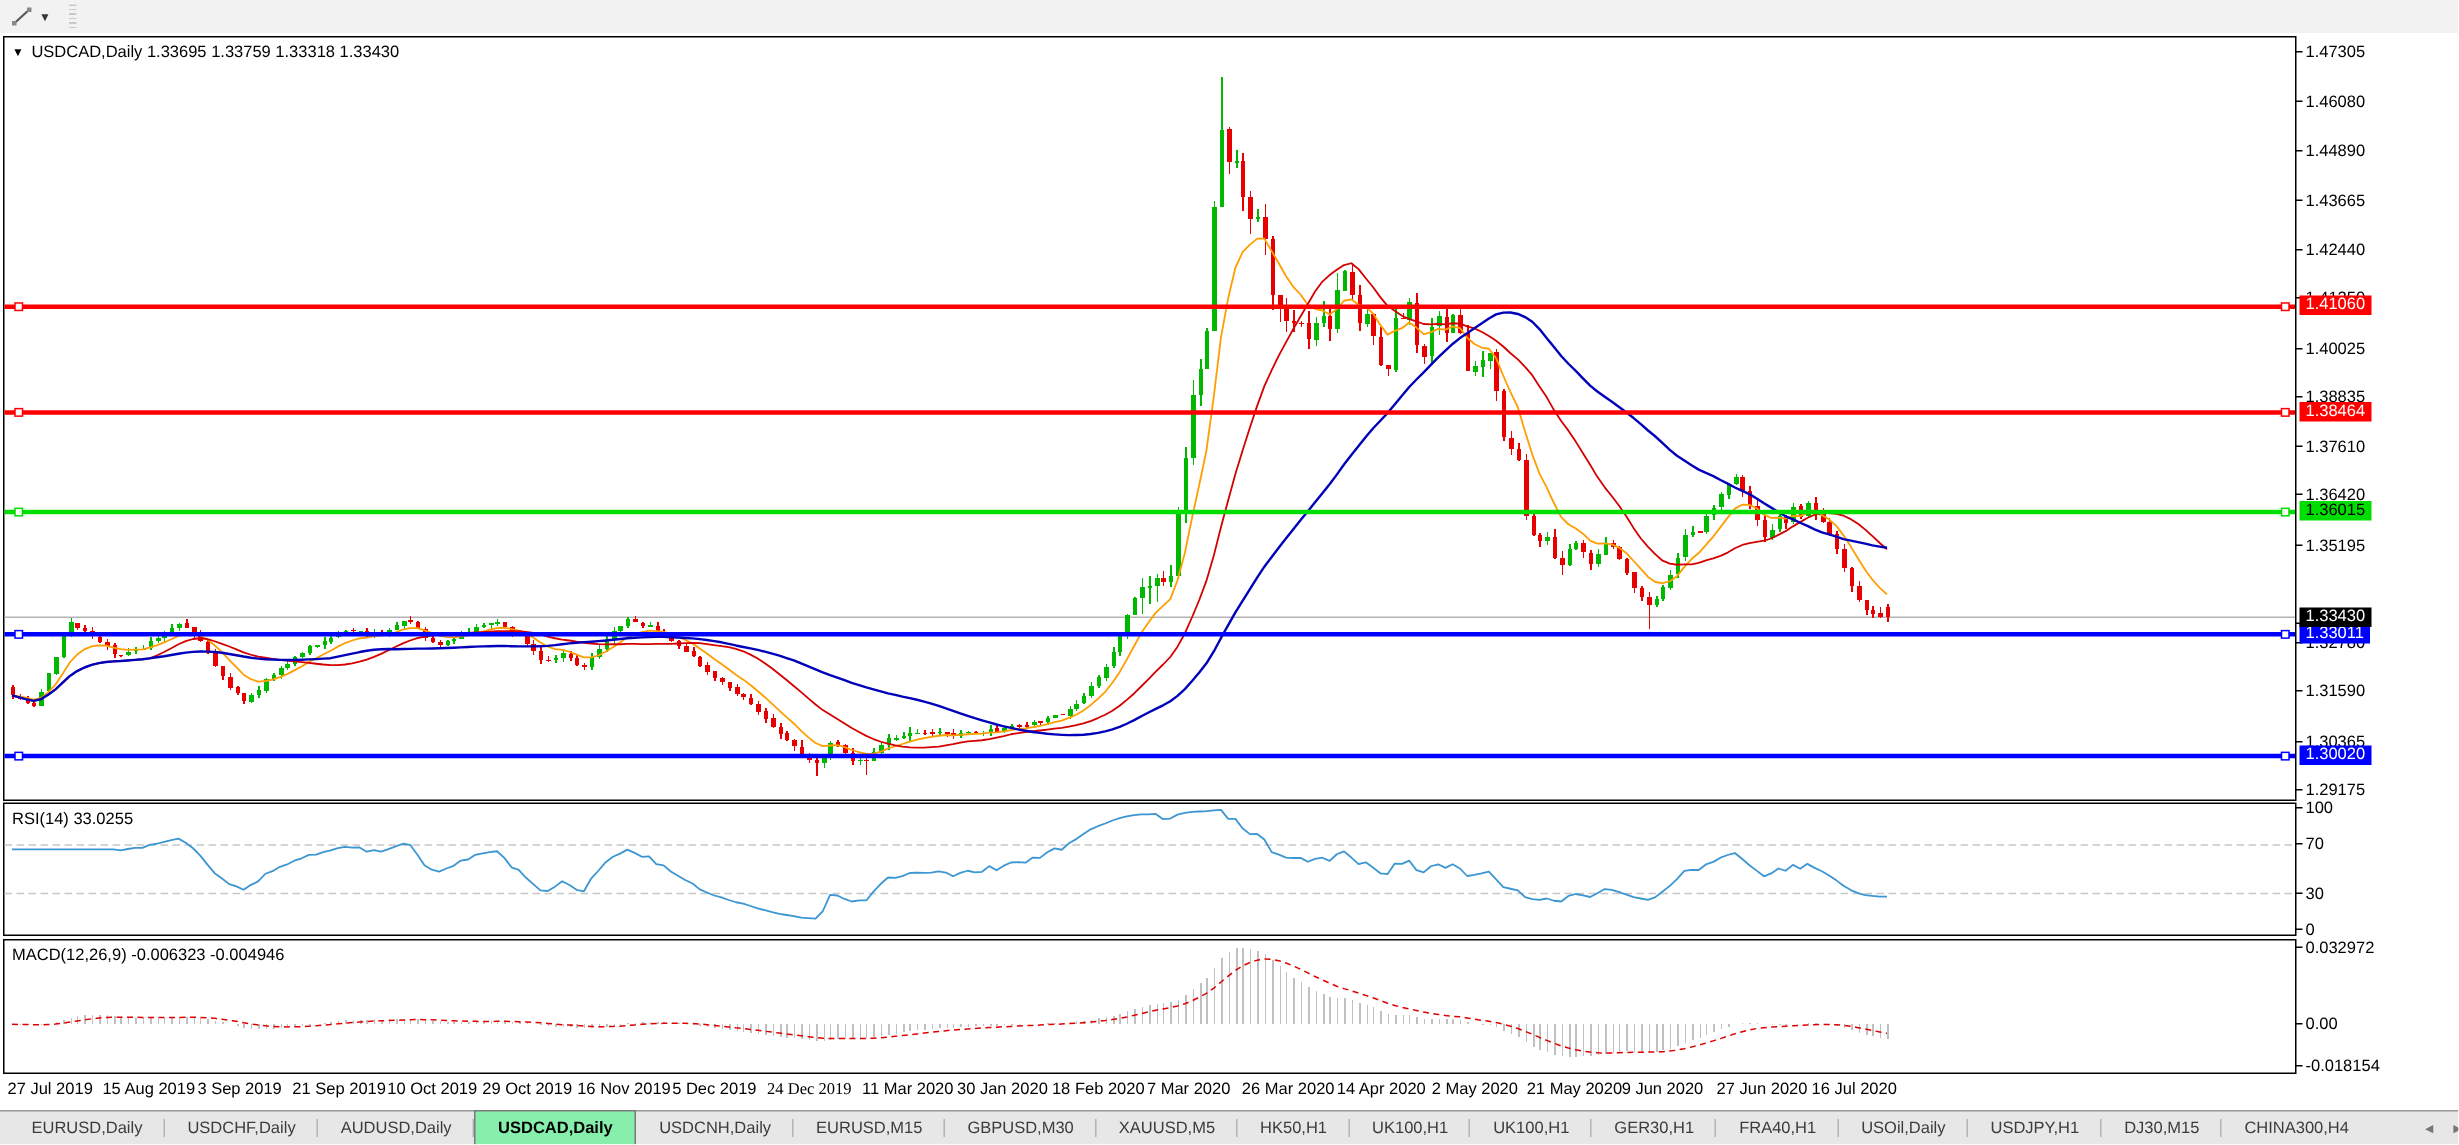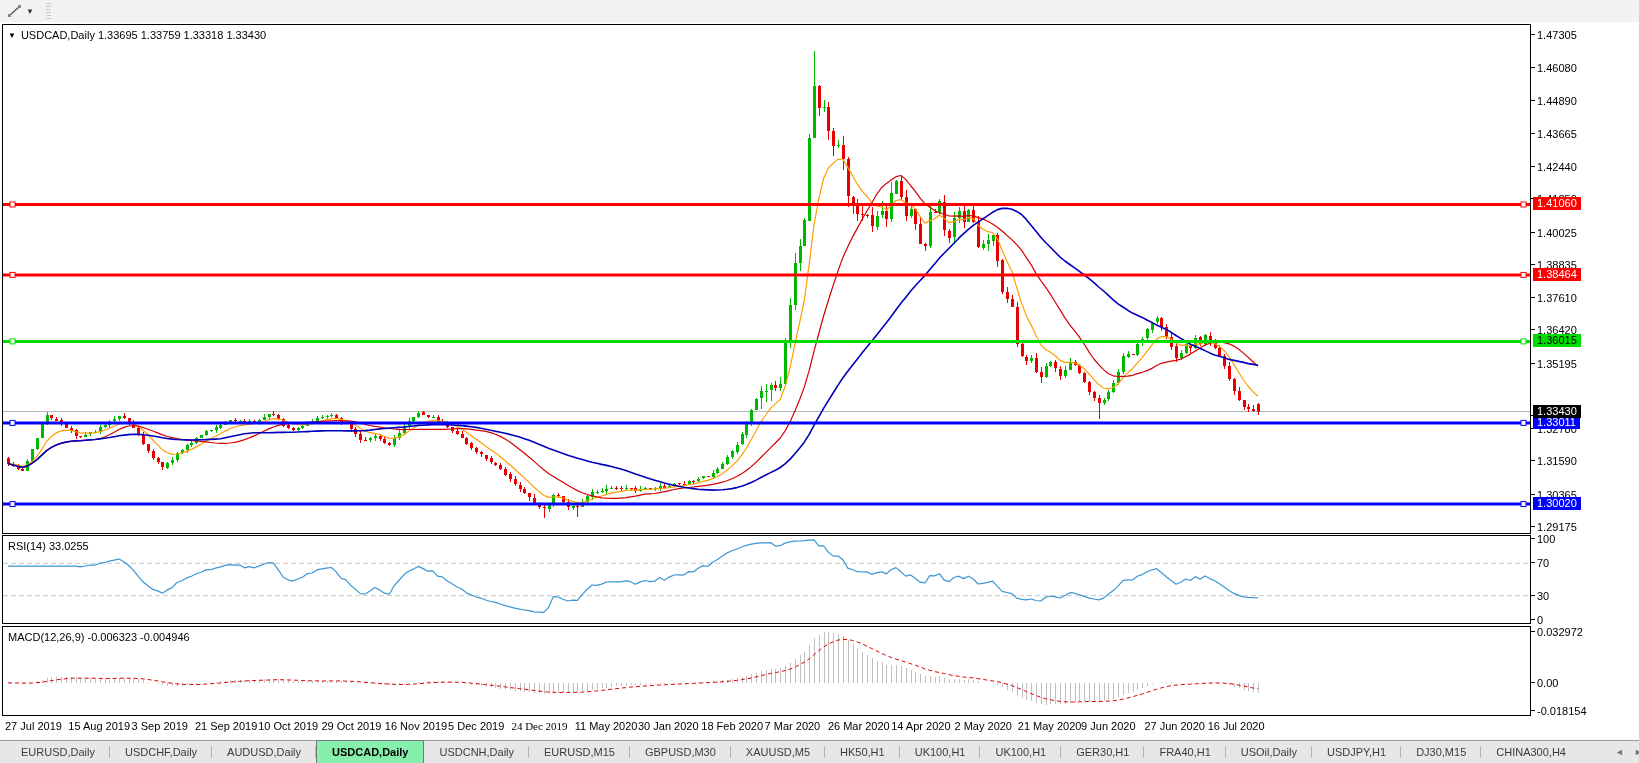--- a/index.html
+++ b/index.html
@@ -908,21 +908,21 @@
         <span class="ytick" style="top: 683px;">-0.018154</span>
         <span class="xtick" style="left: 5px;">27 Jul 2019</span>
         <span class="xtick" style="left: 68.3px;">15 Aug 2019</span>
         <span class="xtick" style="left: 131.6px;">3 Sep 2019</span>
         <span class="xtick" style="left: 194.9px;">21 Sep 2019</span>
         <span class="xtick" style="left: 258.2px;">10 Oct 2019</span>
         <span class="xtick" style="left: 321.5px;">29 Oct 2019</span>
         <span class="xtick" style="left: 384.8px;">16 Nov 2019</span>
         <span class="xtick" style="left: 448.1px;">5 Dec 2019</span>
         <span class="xtick" style="left: 511.4px; font-family: Liberation Serif, serif;">24 Dec 2019</span>
-        <span class="xtick" style="left: 574.7px;">11 May 2020</span>
+        <span class="xtick" style="left: 574.7px;">11 Mar 2020</span>
         <span class="xtick" style="left: 638px;">30 Jan 2020</span>
         <span class="xtick" style="left: 701.3px;">18 Feb 2020</span>
         <span class="xtick" style="left: 764.6px;">7 Mar 2020</span>
         <span class="xtick" style="left: 827.9px;">26 Mar 2020</span>
         <span class="xtick" style="left: 891.2px;">14 Apr 2020</span>
         <span class="xtick" style="left: 954.5px;">2 May 2020</span>
         <span class="xtick" style="left: 1017.8px;">21 May 2020</span>
         <span class="xtick" style="left: 1081.1px;">9 Jun 2020</span>
         <span class="xtick" style="left: 1144.4px;">27 Jun 2020</span>
         <span class="xtick" style="left: 1207.7px;">16 Jul 2020</span>

